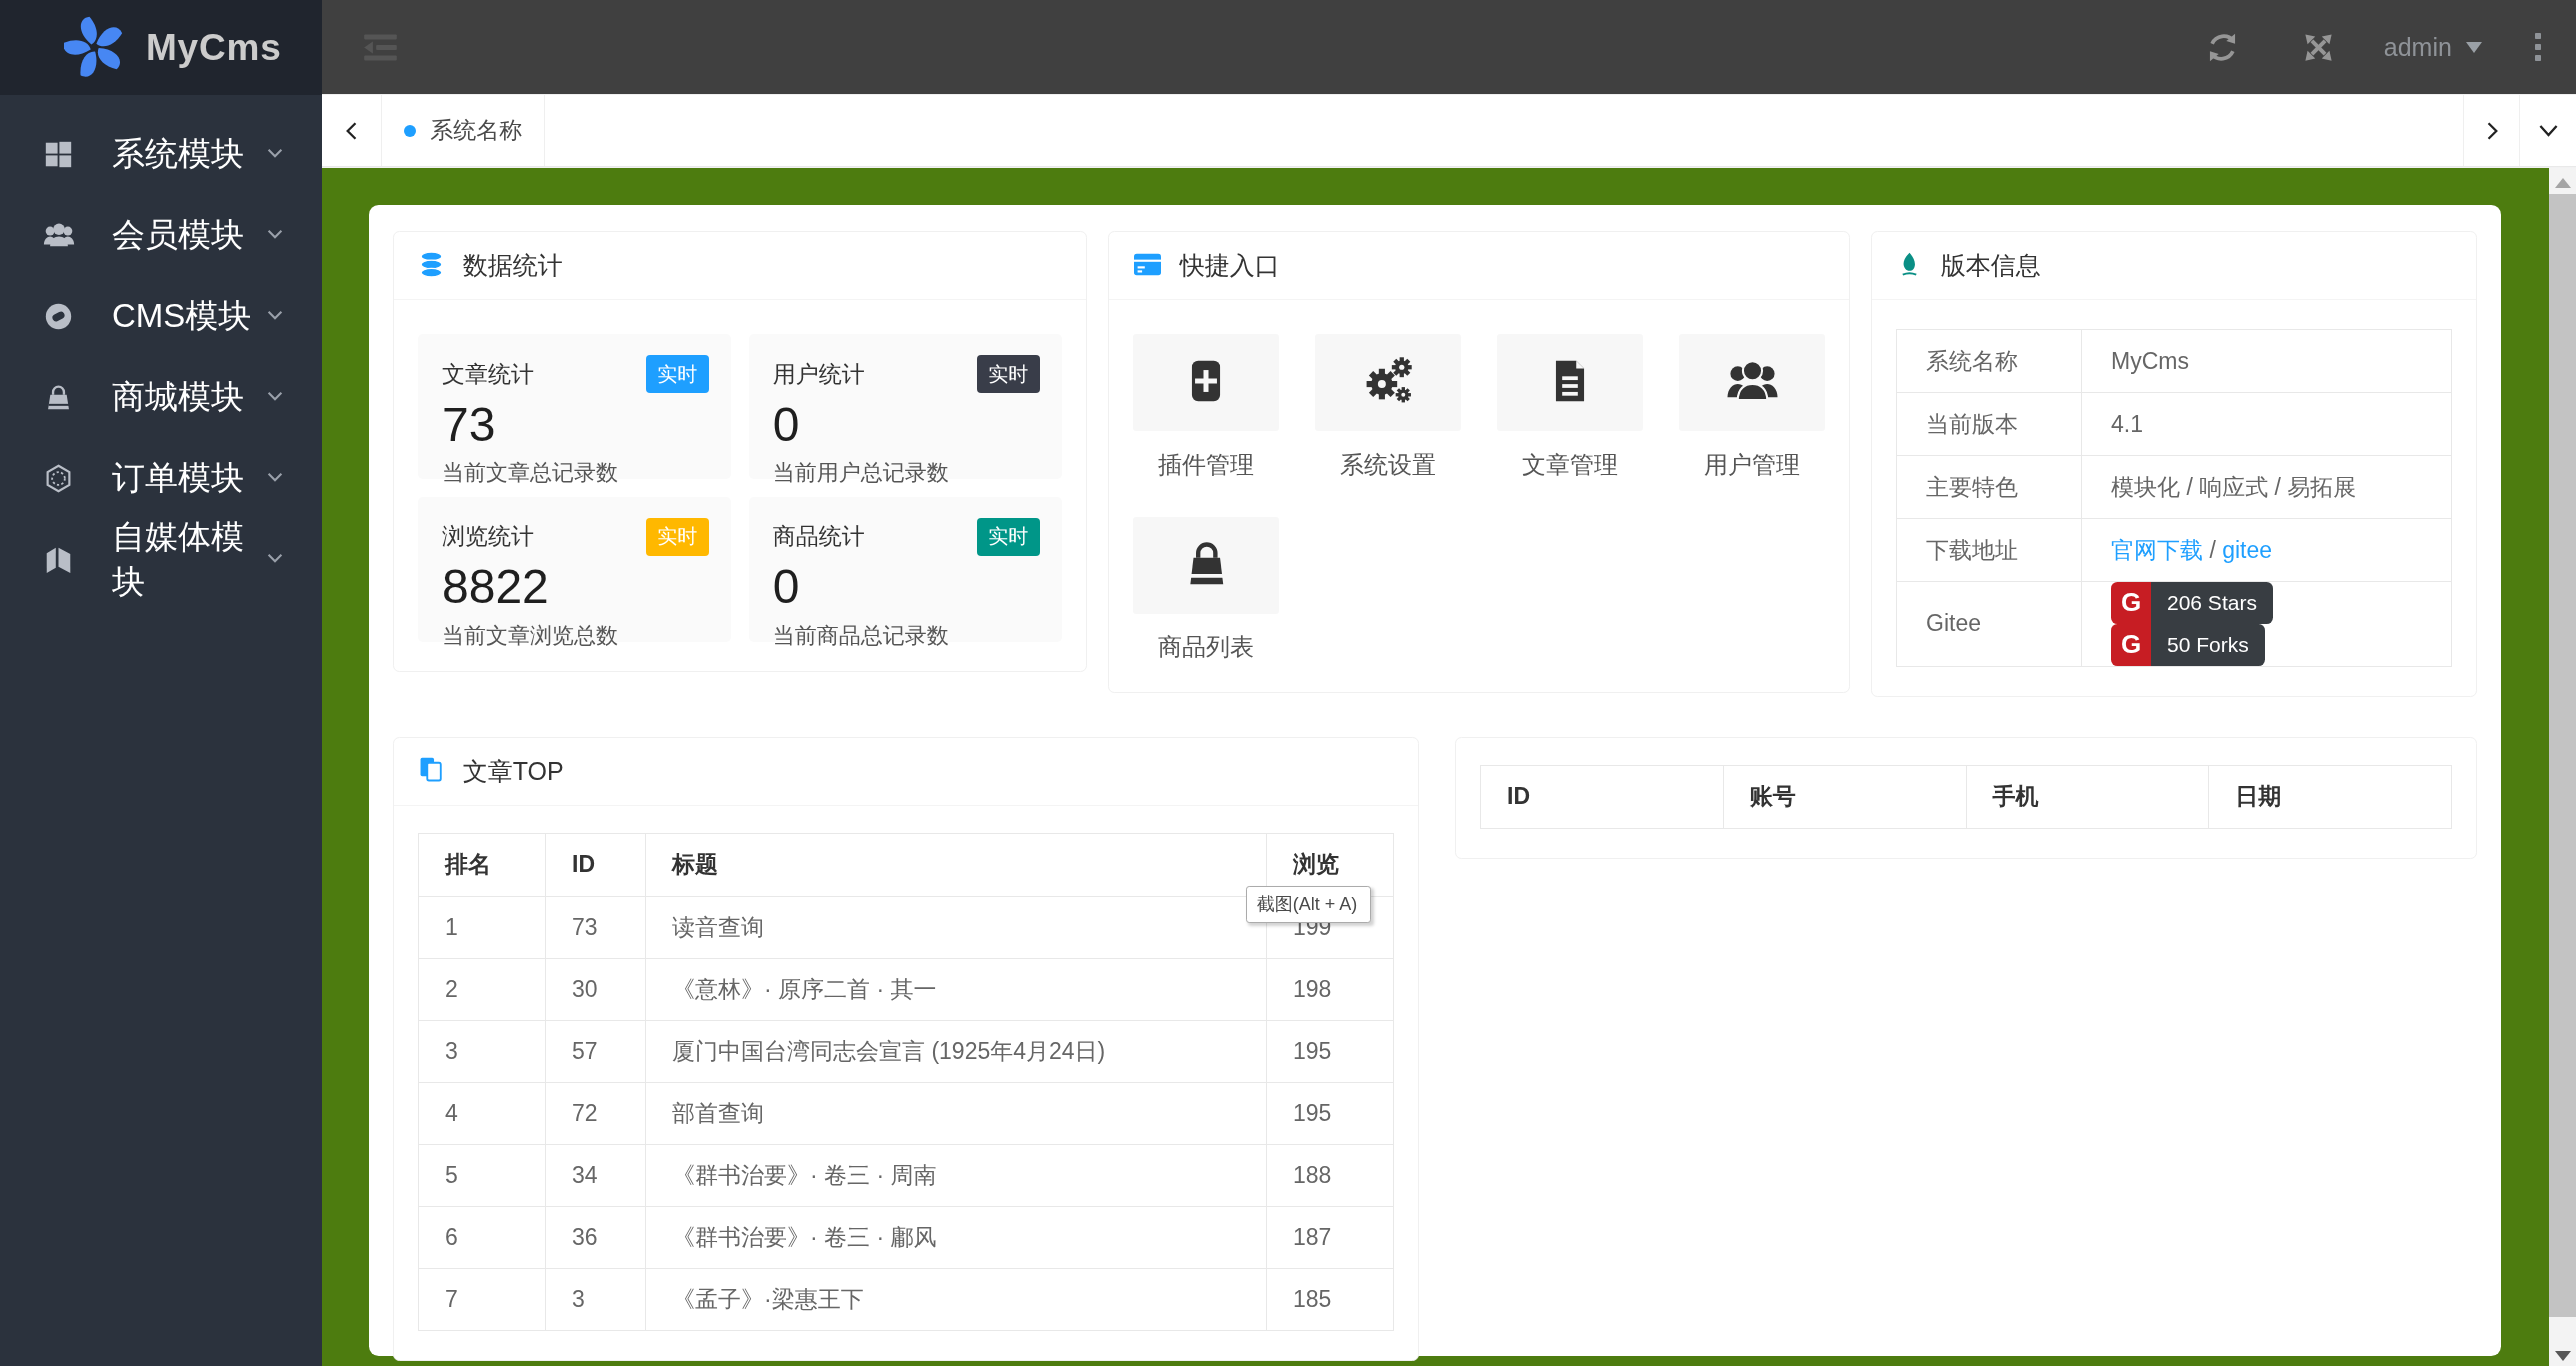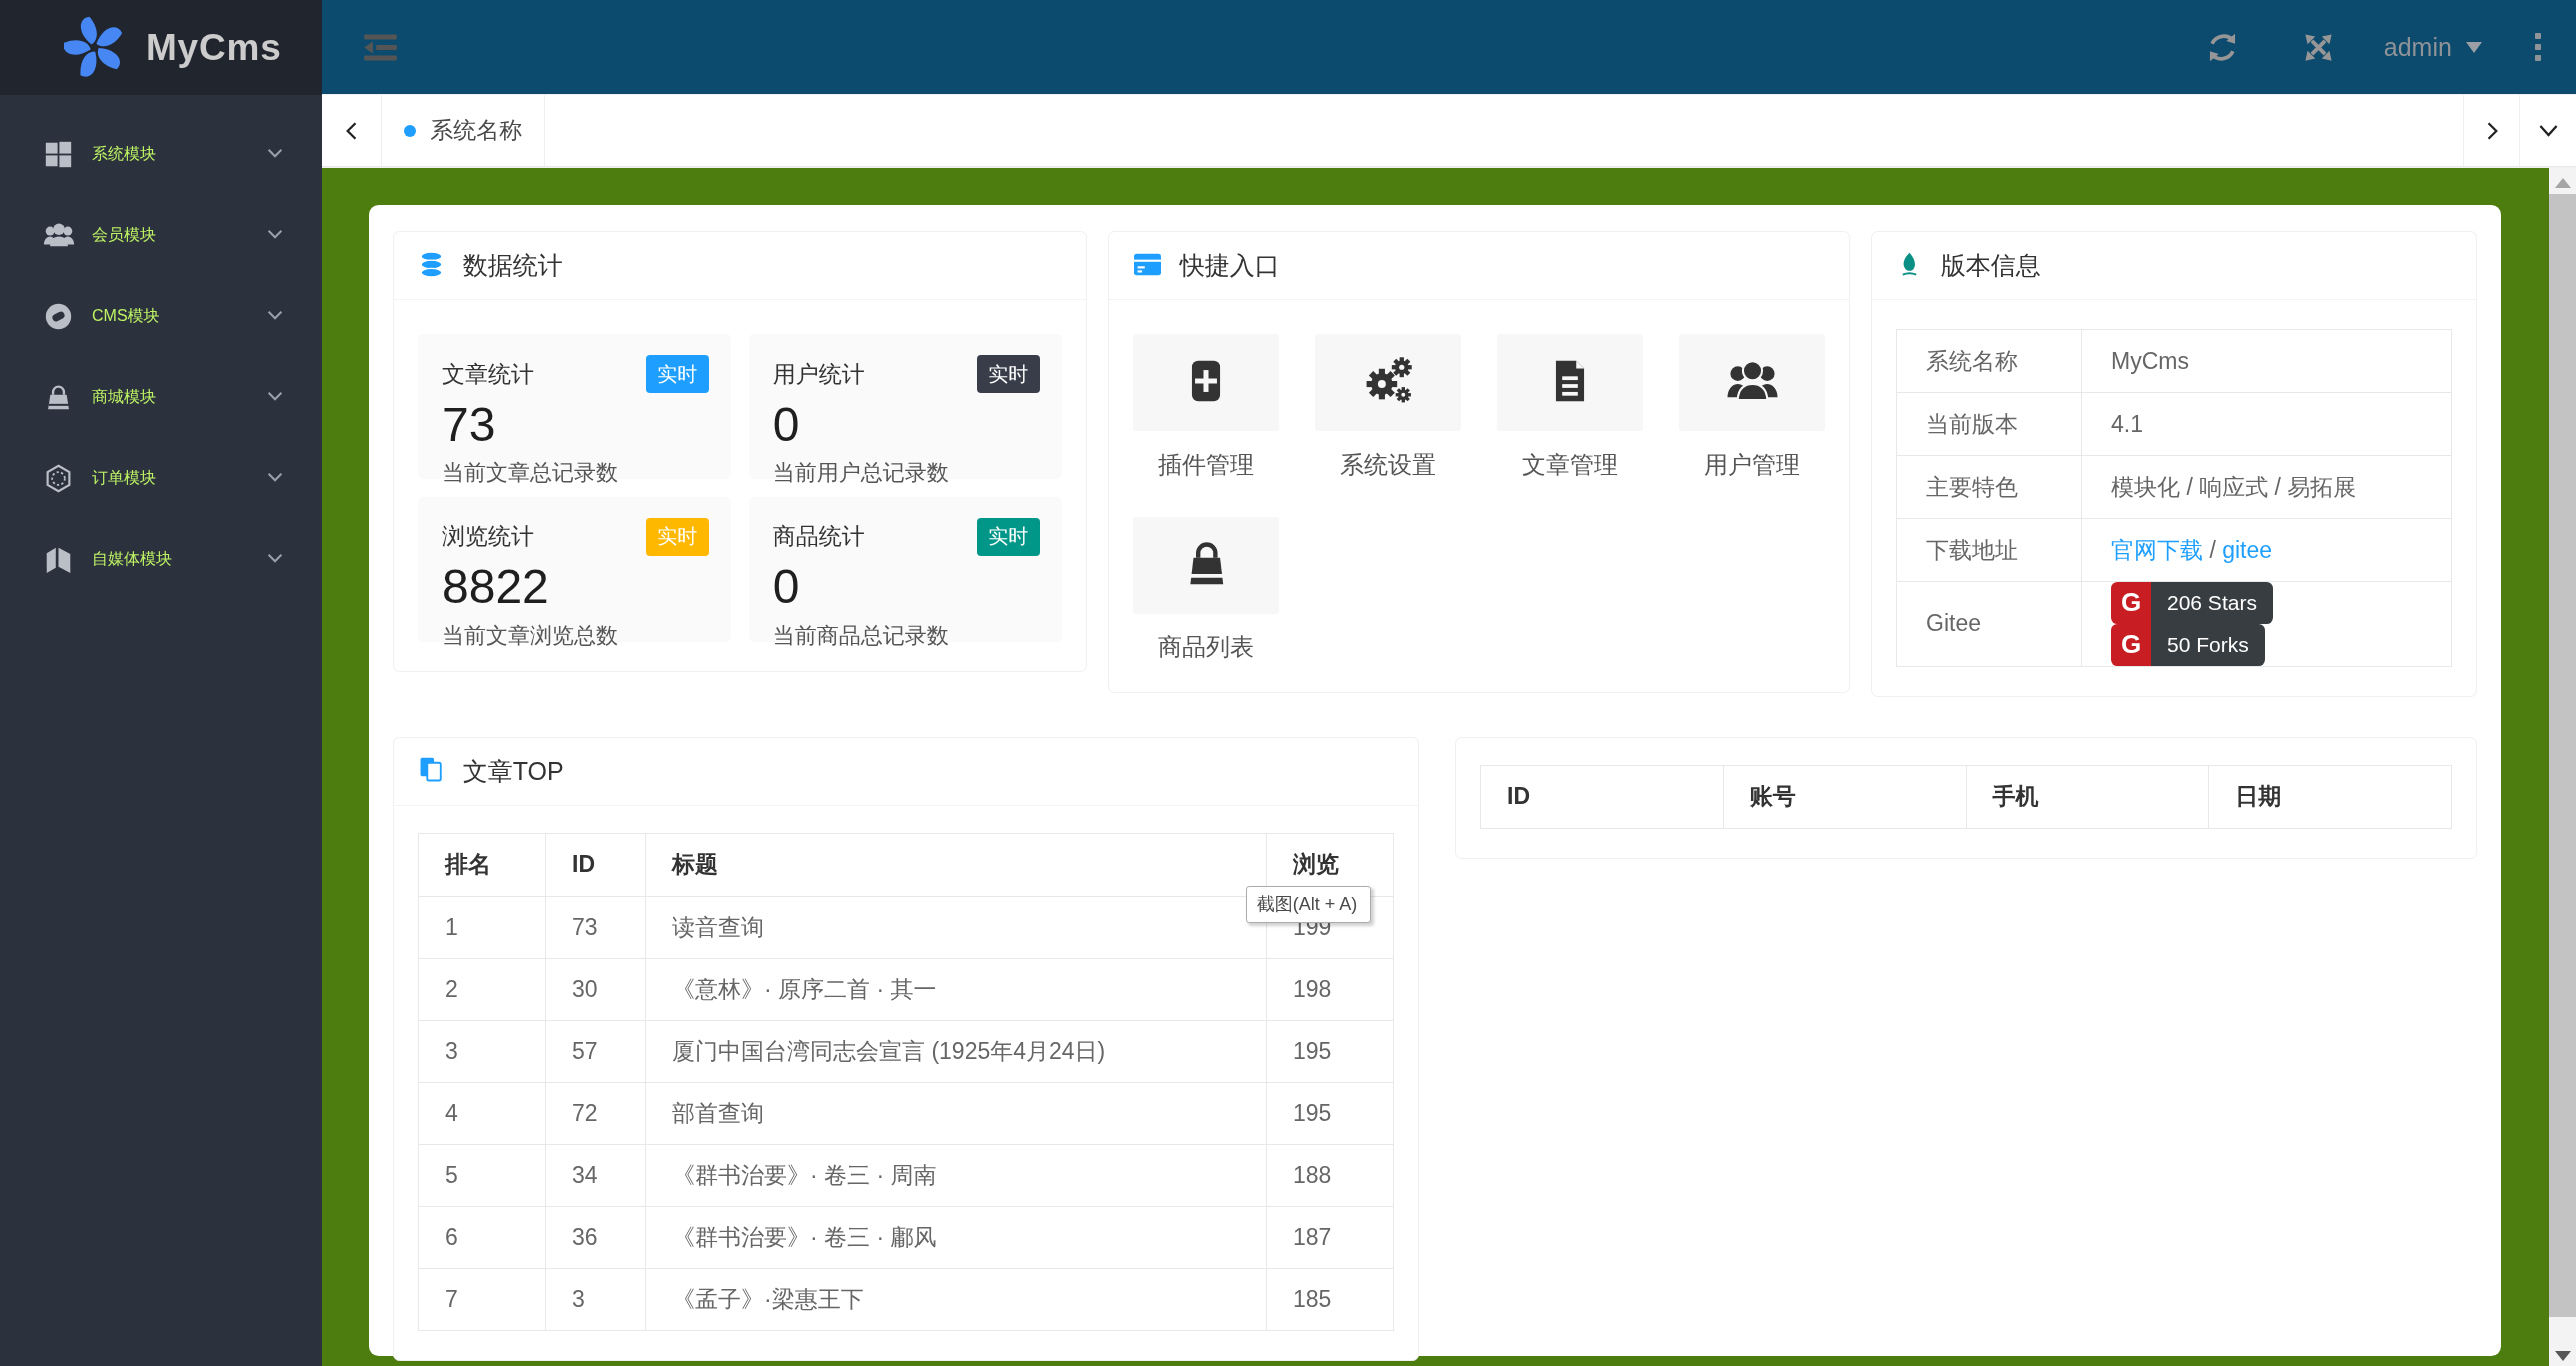--- a/index.html
+++ b/index.html
@@ -6,26 +6,26 @@
   html,body { width:2576px; height:1367px; overflow:hidden; }
   body { font-family:"Liberation Sans","DejaVu Sans",sans-serif; background:#F1F1F2; position:relative; }
 
   
   .sidebar { position:absolute; left:0; top:0; width:322px; height:1367px; background:#2B323D; }
   .logo { height:95px; background:#20252E; display:flex; align-items:center; padding-left:64px; gap:21px; }
   .logo-text { color:#CCCCCC; font-size:37px; font-weight:bold; letter-spacing:0.8px; }
   .nav { padding-top:19.3px; }
   .nav-item { height:81px; display:flex; align-items:center; padding:0 35px 0 40px; cursor:pointer; }
   .nav-item .nicon { width:37px; display:flex; justify-content:center; color:#B9BEC7; }
-  .nav-item .nlabel { color:#bef264; font-size:16px; margin-left:15px; flex:1; }
+  .nav-item .nlabel { color:#ffffff; font-size:33px; margin-left:35px; flex:1; }
   .nav-item .chev { color:#9AA0AA; }
 
   
   .main { position:absolute; left:322px; top:0; width:2254px; height:1367px; }
-  .topbar { height:95px; background:#0c4a6e; display:flex; align-items:center; padding:0 35px 0 40px; border-bottom:0.8px solid #F0F0F0; }
+  .topbar { height:95px; background:#404040; display:flex; align-items:center; padding:0 35px 0 40px; border-bottom:0.8px solid #F0F0F0; }
   .topbar .spacer { flex:1; }
   .tb-ic { display:flex; align-items:center; justify-content:center; cursor:pointer; }
   .admin-wrap { display:flex; align-items:center; gap:14.5px; margin:0 32px 0 48px; cursor:pointer; }
   .admin-label { color:#8F9398; font-size:25px; }
   .caret-down { width:0; height:0; border-left:8.9px solid transparent; border-right:8.9px solid transparent; border-top:11.3px solid #9AA0A6; }
   .dots { display:flex; flex-direction:column; gap:5.6px; margin-left:21px; cursor:pointer; }
   .dots i { width:5.6px; height:5.6px; background:#8F9398; border-radius:0.8px; }
 
   
   .tabbar { height:72px; background:#fff; border-bottom:0.8px solid #E9E9E9; display:flex; align-items:stretch; }

